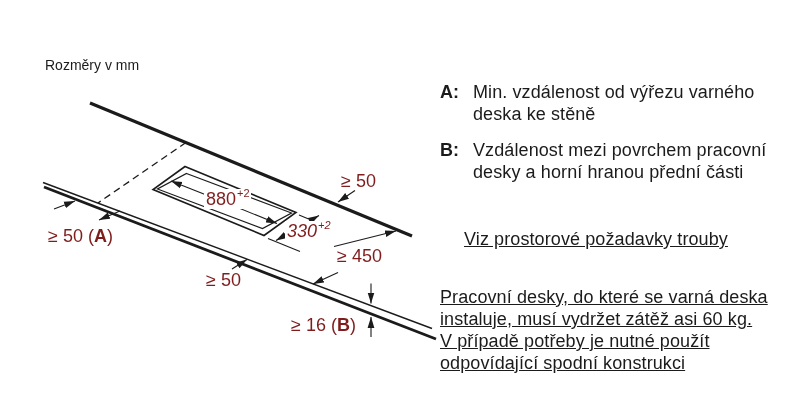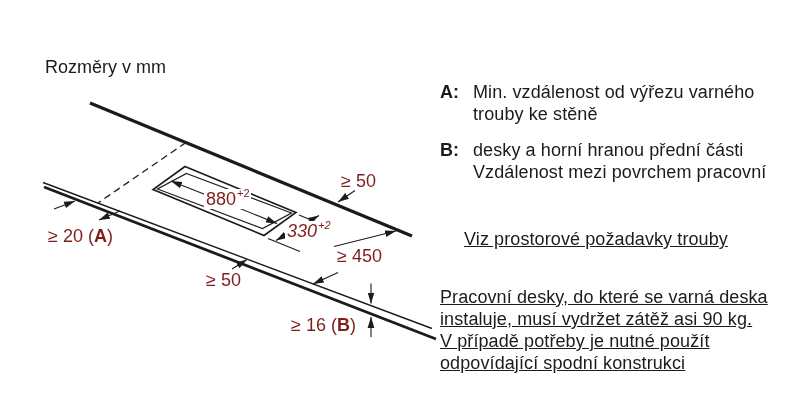--- a/index.html
+++ b/index.html
@@ -9,21 +9,21 @@
   }
   #stage{
     position:relative;
     width:807px;height:405px;
     background:#fff;
     overflow:hidden;
     color:#1b1b1b;
   }
   #diagram-svg{position:absolute;left:0;top:0;}
   .abs{position:absolute;white-space:nowrap;}
-  .page-title{font-size:18px;color:#1b1b1b;}
+  .page-title{font-size:14px;color:#1b1b1b;}
   .dim-label{
     font-size:18px;color:#7f1d1d;line-height:20px;
   }
   .dim-label .bold-letter{font-weight:bold;}
   .dim-label.on-line{background:#fff;padding:0 2px;}
   .dim-label sup{
     font-size:11px;line-height:0;position:relative;top:-1px;left:1px;
   }
   .legend{
     position:absolute;left:440px;top:0;width:360px;
@@ -92,49 +92,49 @@
   </svg>
 
   <div class="abs page-title" style="left:45px;top:57px;">Rozměry v mm</div>
 
   <div class="abs dim-label" style="left:341px;top:171px;">≥ 50</div>
 
   <div class="abs dim-label" style="left:337px;top:246px;">≥ 450</div>
 
   <div class="abs dim-label" style="left:206px;top:270px;">≥ 50</div>
 
-  <div class="abs dim-label" style="left:48px;top:226px;"><span>≥ 20 (</span><span class="bold-letter">A</span><span>)</span></div>
+  <div class="abs dim-label" style="left:48px;top:226px;"><span>≥ 50 (</span><span class="bold-letter">A</span><span>)</span></div>
 
   <div class="abs dim-label" style="left:291px;top:315px;"><span>≥ 16 (</span><span class="bold-letter">B</span><span>)</span></div>
 
   <div class="abs dim-label on-line" style="left:204px;top:189px;"><span>880</span><sup>+2</sup></div>
 
   <div class="abs dim-label on-line" style="left:285px;top:221px;font-style:italic;"><span>330</span><sup>+2</sup></div>
 
   <div class="legend">
 
     <div class="legend-block" style="top:81px;">
       <span class="legend-key">A:</span>
       <div class="legend-lines">
         <div class="legend-line">Min. vzdálenost od výřezu varného</div>
-        <div class="legend-line">trouby ke stěně</div>
+        <div class="legend-line">deska ke stěně</div>
       </div>
     </div>
 
     <div class="legend-block" style="top:139px;">
       <span class="legend-key">B:</span>
       <div class="legend-lines">
+        <div class="legend-line">Vzdálenost mezi povrchem pracovní</div>
         <div class="legend-line">desky a horní hranou přední části</div>
-        <div class="legend-line">Vzdálenost mezi povrchem pracovní</div>
       </div>
     </div>
 
     <div class="note-block" style="left:24px;top:228px;">Viz prostorové požadavky trouby</div>
 
     <div class="para-block" style="left:0;top:286px;">
       <div class="para-line">Pracovní desky, do které se varná deska</div>
-      <div class="para-line">instaluje, musí vydržet zátěž asi 90 kg.</div>
+      <div class="para-line">instaluje, musí vydržet zátěž asi 60 kg.</div>
       <div class="para-line">V případě potřeby je nutné použít</div>
       <div class="para-line">odpovídající spodní konstrukci</div>
     </div>
 
   </div>
 </div>
 
 </body></html>

